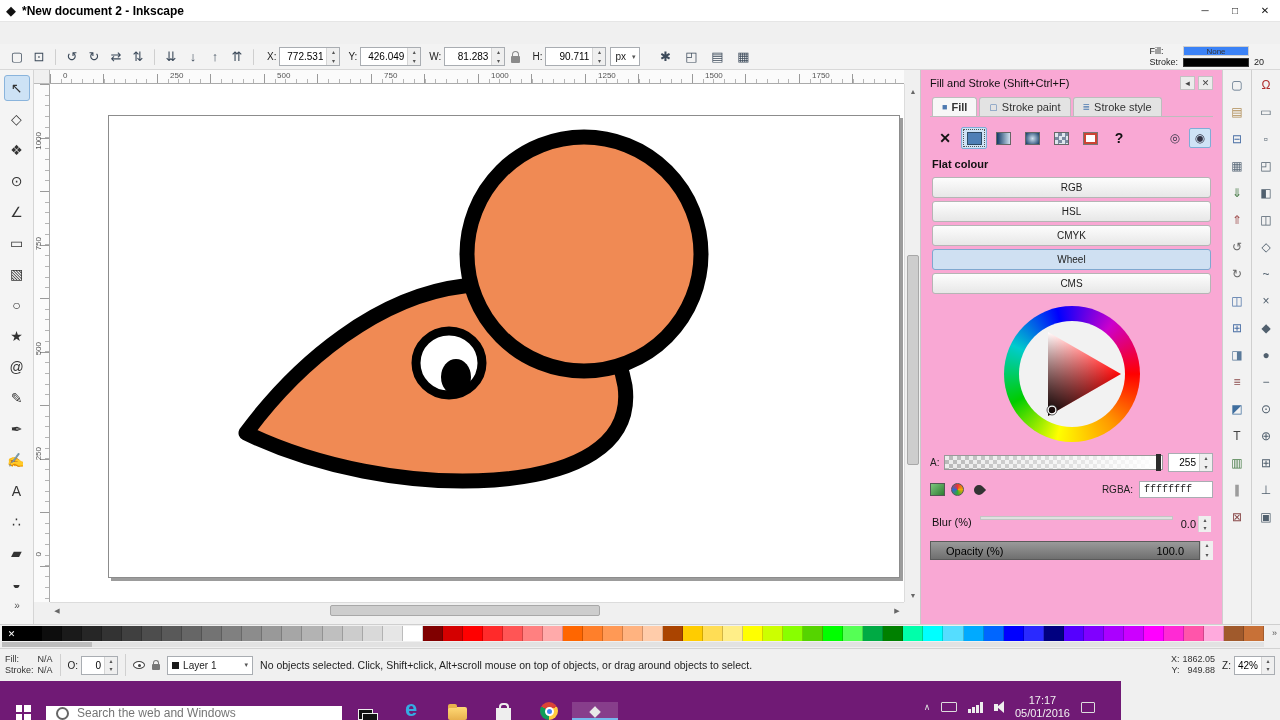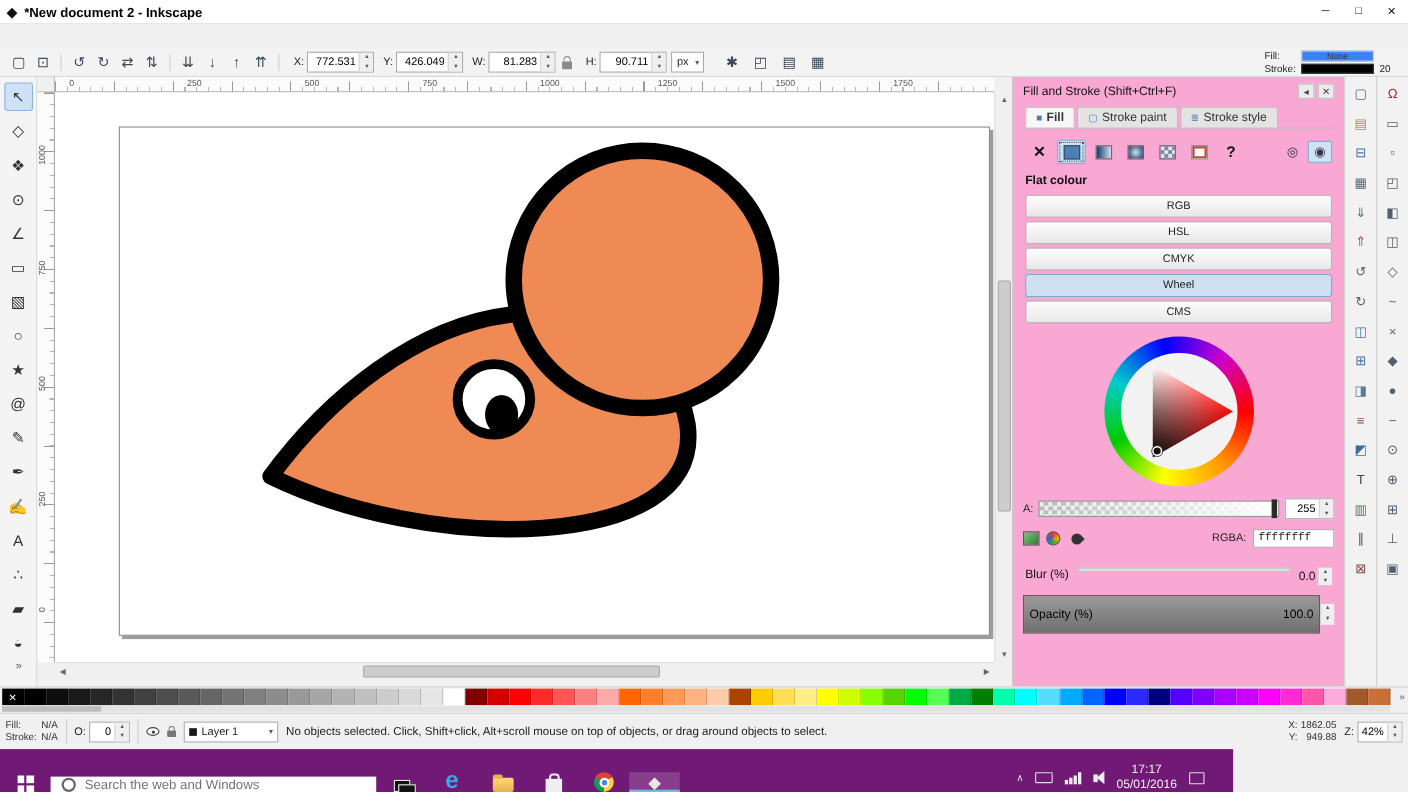--- a/index.html
+++ b/index.html
@@ -140,22 +140,22 @@
   .picker-row { display:flex; align-items:center; gap:6px; margin-top:9px; }
   .mini-swatch { width:15px; height:13px; background:linear-gradient(135deg,#7ec67e,#2e7d32); border:1px solid #555; }
   .mini-wheelic { width:13px; height:13px; border-radius:50%; background:conic-gradient(#e33,#ea0,#3a3,#36c,#e33); border:1px solid #555; }
   .dropper { width:10px; height:10px; background:#333; border-radius:0 50% 50% 50%; transform:rotate(135deg); margin-left:4px; }
   .picker-row .rgba-label { margin-left:auto; font-size:10px; color:#222; }
   .rgba-entry { width:74px; height:17px; background:#fff; border:1px solid #a9adb2; font-size:10px;
                 font-family:"Liberation Mono", monospace; display:flex; align-items:center; padding:0 4px; }
   .blur-row { display:flex; align-items:flex-start; margin-top:18px; font-size:11px; color:#111; padding:0 2px; }
   .blur-row .trough { flex:1; height:4px; background:#e0e0e0; border:1px solid #c4c4c4; margin:0 8px; }
   .opacity-row { display:flex; align-items:center; margin-top:9px; }
-  .opacity-bar { flex:1; height:35px; background:linear-gradient(#9a9a9a,#6f6f6f); border:1px solid #5a5a5a;
-                 display:flex; align-items:center; justify-content:space-between; padding:0 5px;
+  .opacity-bar { flex:1; height:19px; background:linear-gradient(#9a9a9a,#6f6f6f); border:1px solid #5a5a5a;
+                 display:flex; align-items:center; justify-content:space-between; padding:0 15px;
                  font-size:11px; color:#000; }
   .val-spin { display:flex; align-items:center; }
   .val-spin .v { font-size:11px; color:#111; margin-right:2px; }
 
   
   .side-col { position:absolute; top:70px; height:554px; background:#f2f2f2; border-left:1px solid #cfcfcf;
               display:flex; flex-direction:column; align-items:center; padding-top:5px; gap:7px; }
   .col-a { left:1222px; width:29px; }
   .col-b { left:1251px; width:29px; }
   .side-icon { width:20px; height:20px; display:flex; align-items:center; justify-content:center;

